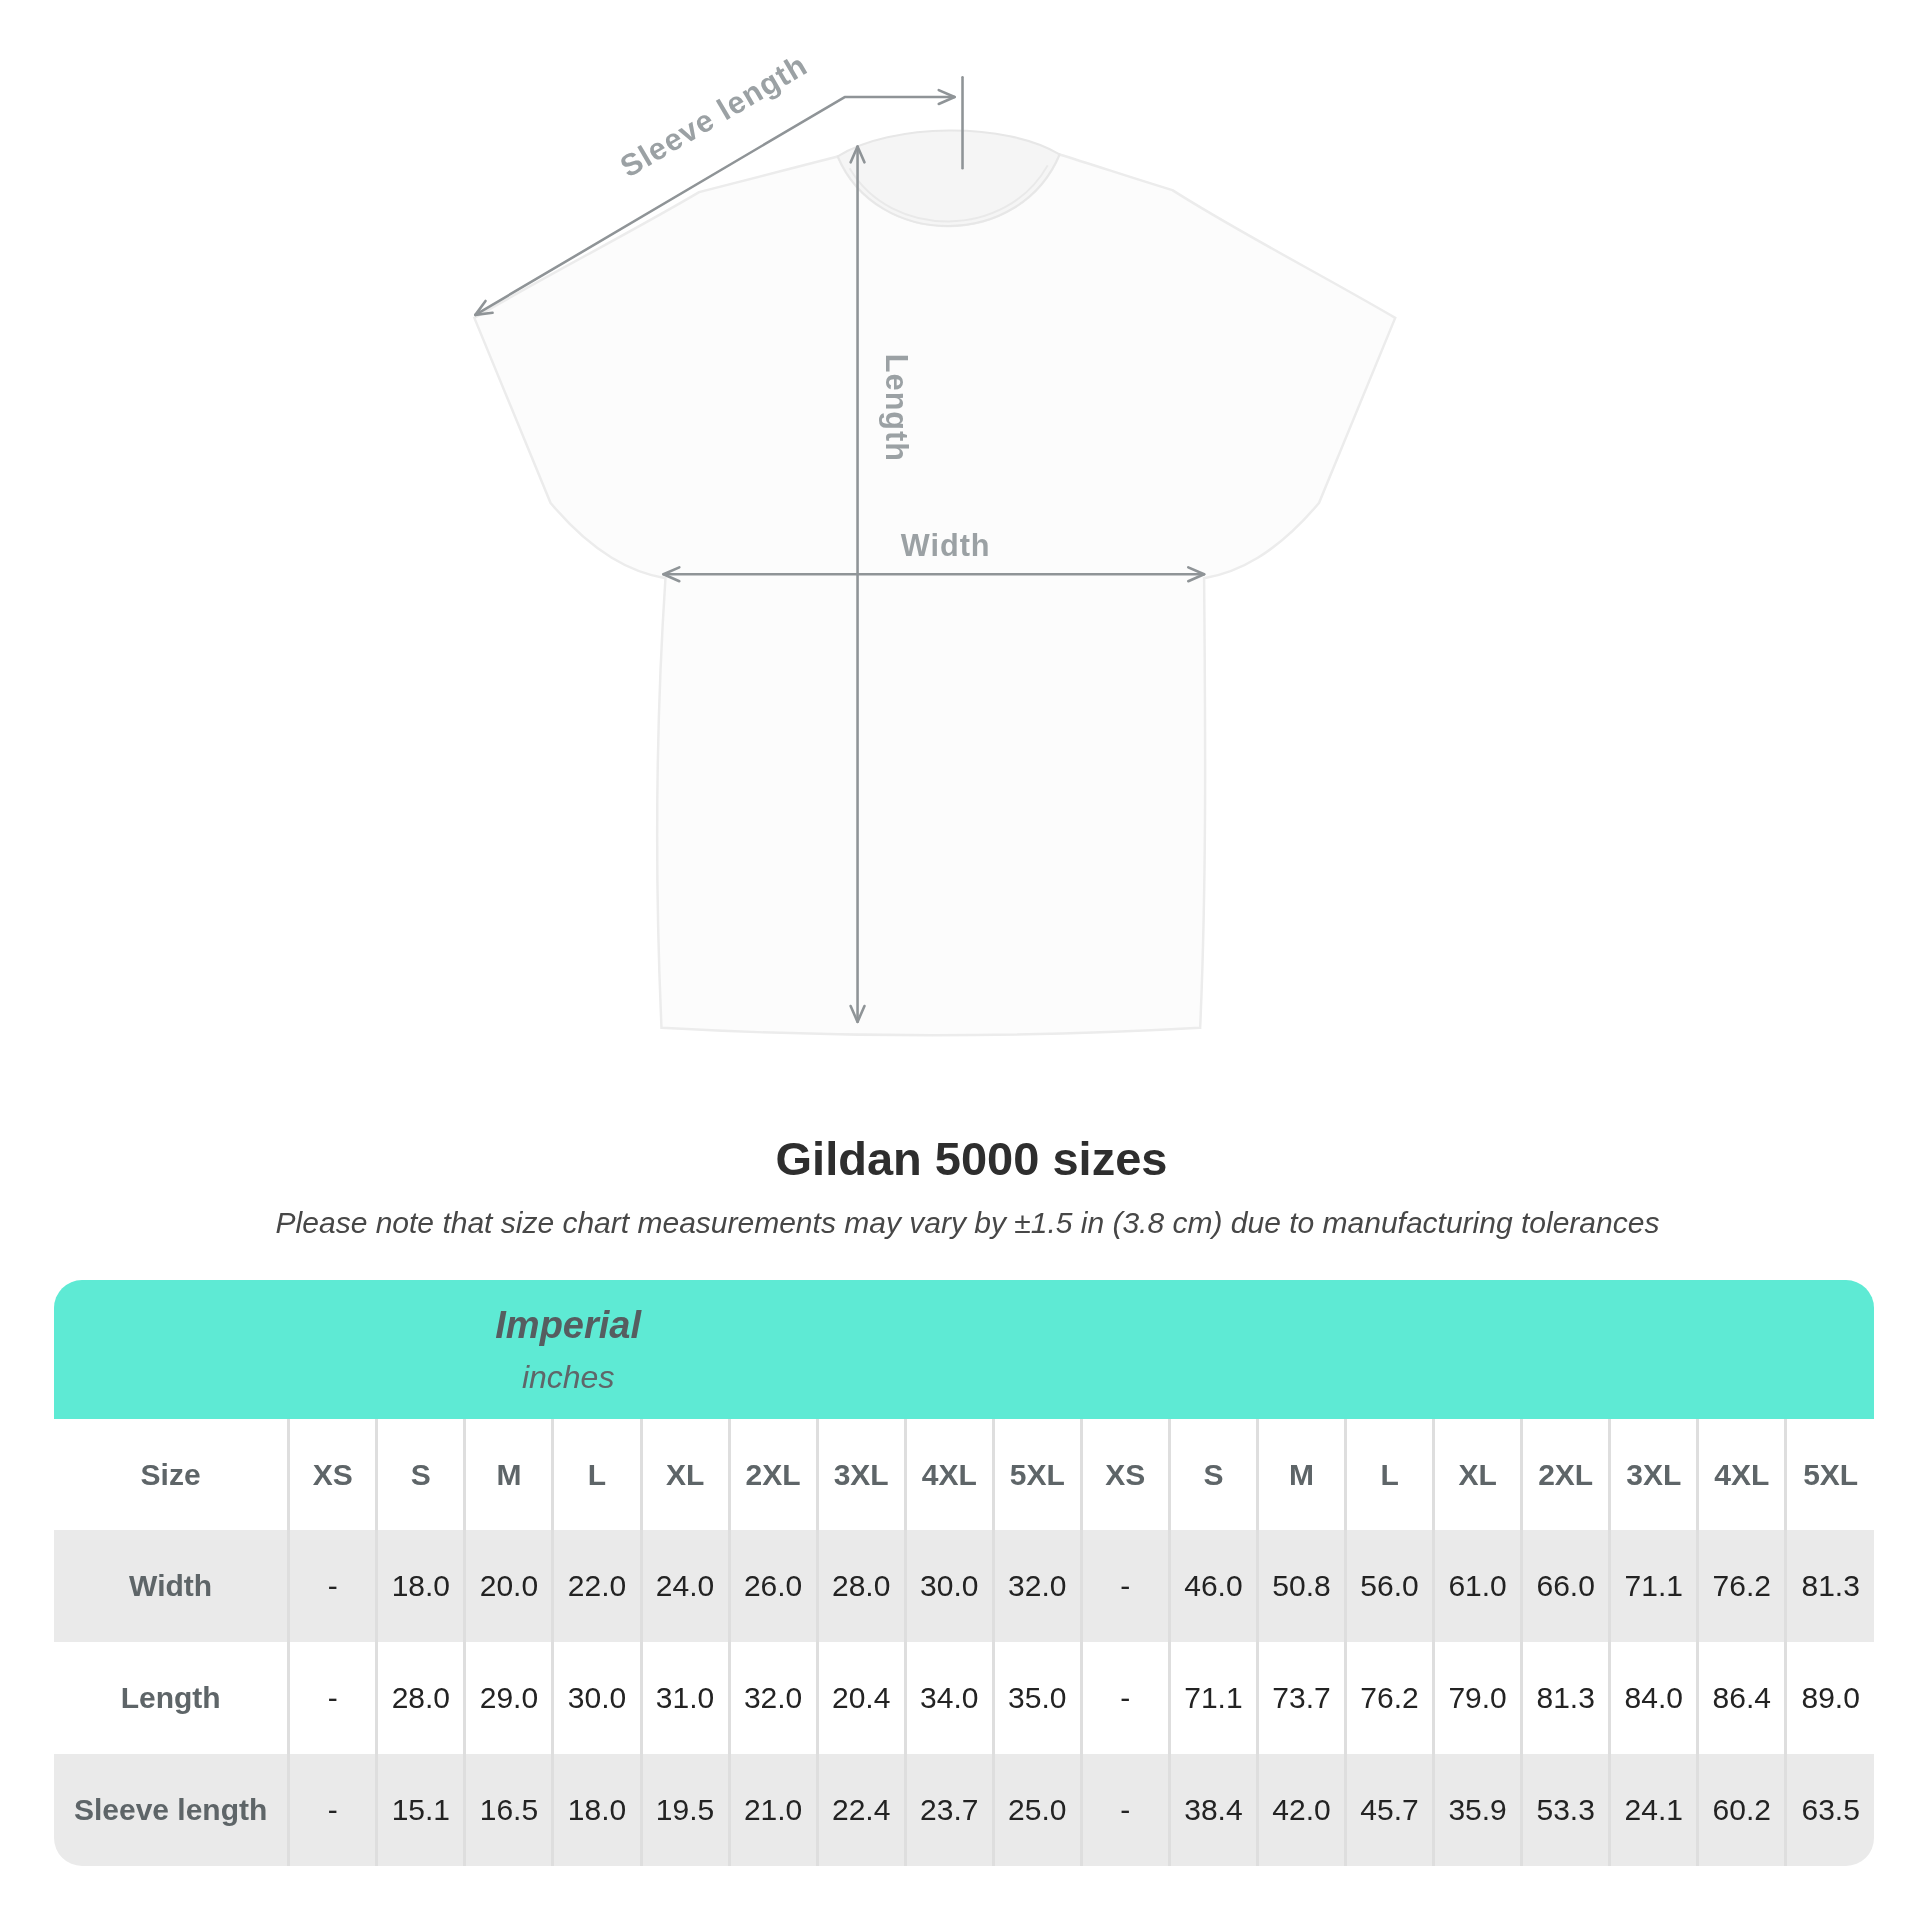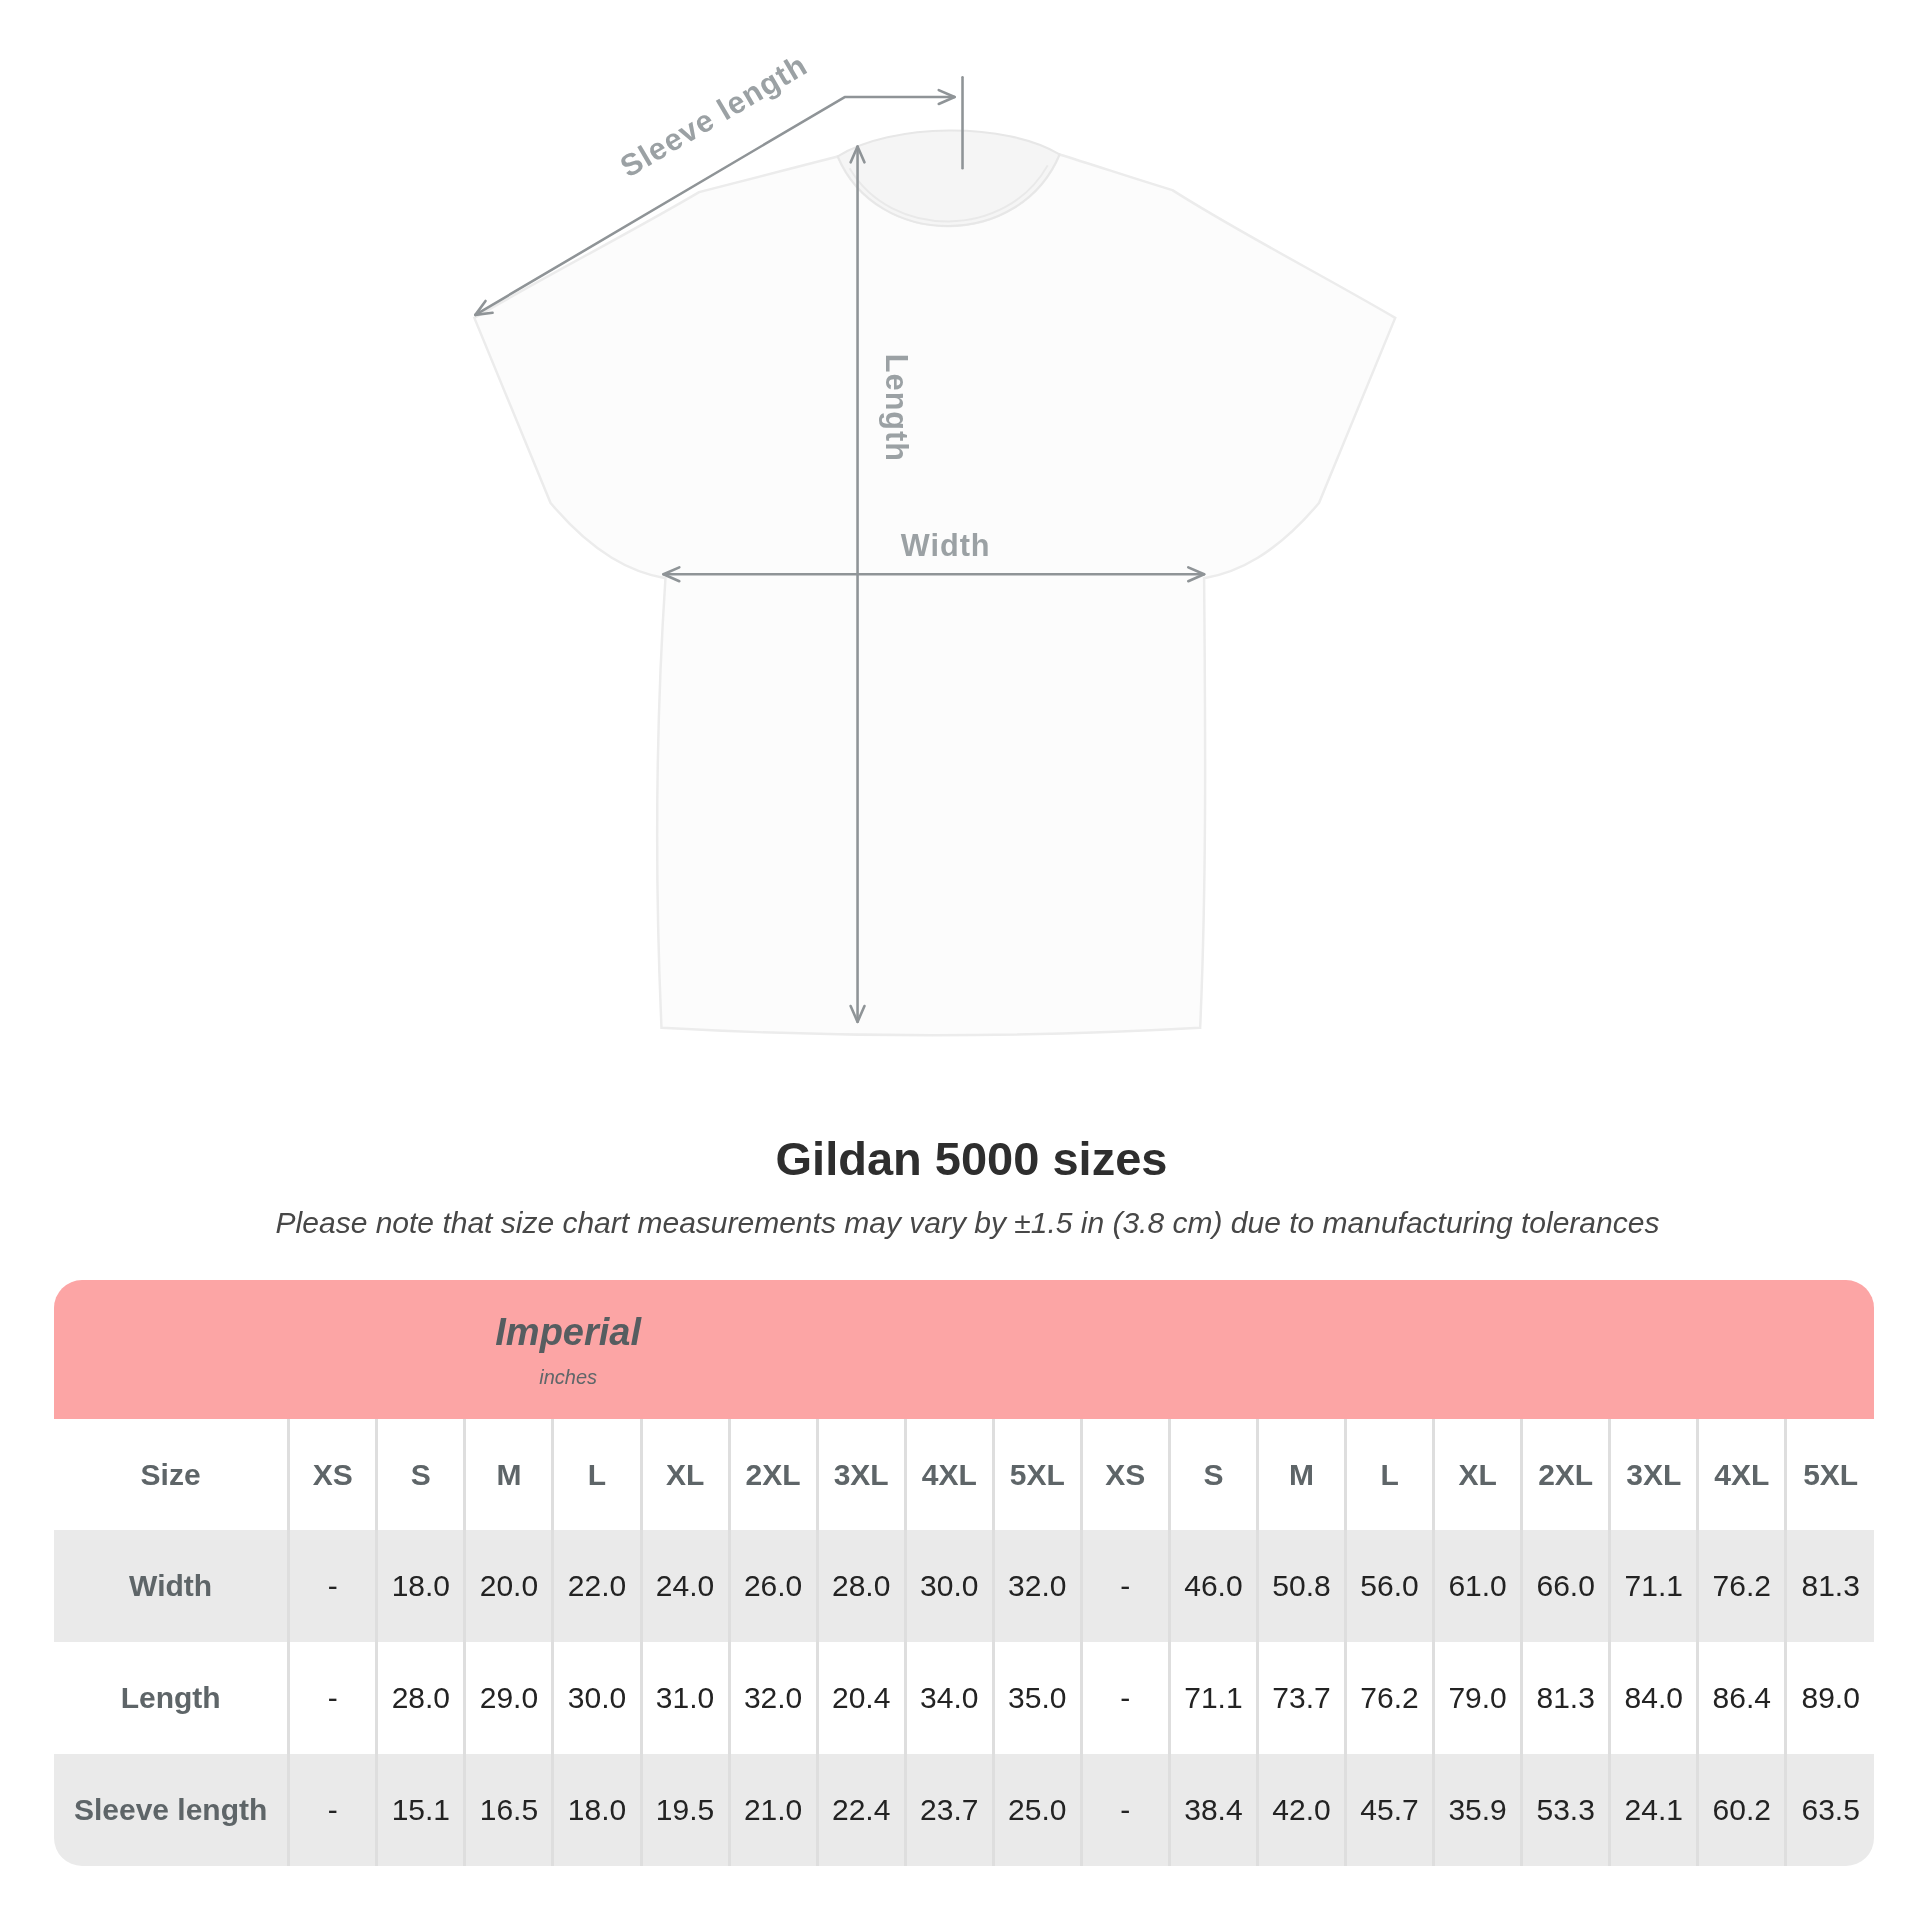--- a/index.html
+++ b/index.html
@@ -10,26 +10,26 @@
   .collar-fill{fill:#f5f5f5;stroke:#e7e7e7;stroke-width:2;}
   .seam{fill:none;stroke:#e9e9e9;stroke-width:2;}
   .meas path{fill:none;stroke:#8f9497;stroke-width:2.6;stroke-linecap:round;stroke-linejoin:round;}
   .illus text{fill:#9ba1a4;font-weight:bold;font-size:31px;letter-spacing:1px;
         font-family:"Liberation Sans",sans-serif;text-anchor:middle;}
   .title{position:absolute;top:1131px;left:8px;width:100%;text-align:center;margin:0;
         font-size:47px;font-weight:bold;color:#2e2e2e;}
   .subtitle{position:absolute;top:1202px;left:0;width:100%;text-align:center;margin:4px;
         font-size:30px;font-style:italic;color:#474747;}
   .tablewrap{position:absolute;left:54px;top:1280px;width:1820px;border-radius:28px;overflow:hidden;}
-  .band{display:flex;height:139px;background:#fca5a5;}
+  .band{display:flex;height:139px;background:#5eead4;}
   .band-half{display:flex;flex-direction:column;align-items:center;justify-content:center;gap:12px;}
   .band-half.imp{width:56.5%;}
   .band-half.met{width:43.5%;}
   .band-title{font-size:38px;font-weight:bold;font-style:italic;color:#565d60;}
-  .band-sub{font-size:20px;font-style:italic;color:#5f6669;}
+  .band-sub{font-size:32px;font-style:italic;color:#5f6669;}
   table.sizes{width:100%;border-collapse:collapse;table-layout:fixed;}
   .c-size{width:12.9%;}
   .c-d{width:4.8389%;}
   table.sizes td{text-align:center;vertical-align:middle;height:112px;background:#ffffff;
         font-size:30px;color:#232323;padding:0;}
   table.sizes thead td{height:111px;font-weight:bold;color:#5e6568;}
   table.sizes td+td{border-left:3px solid #dedede;}
   table.sizes tr.g td{background:#eaeaea;}
   table.sizes td.lab{font-weight:bold;color:#5e6568;}
 </style>

